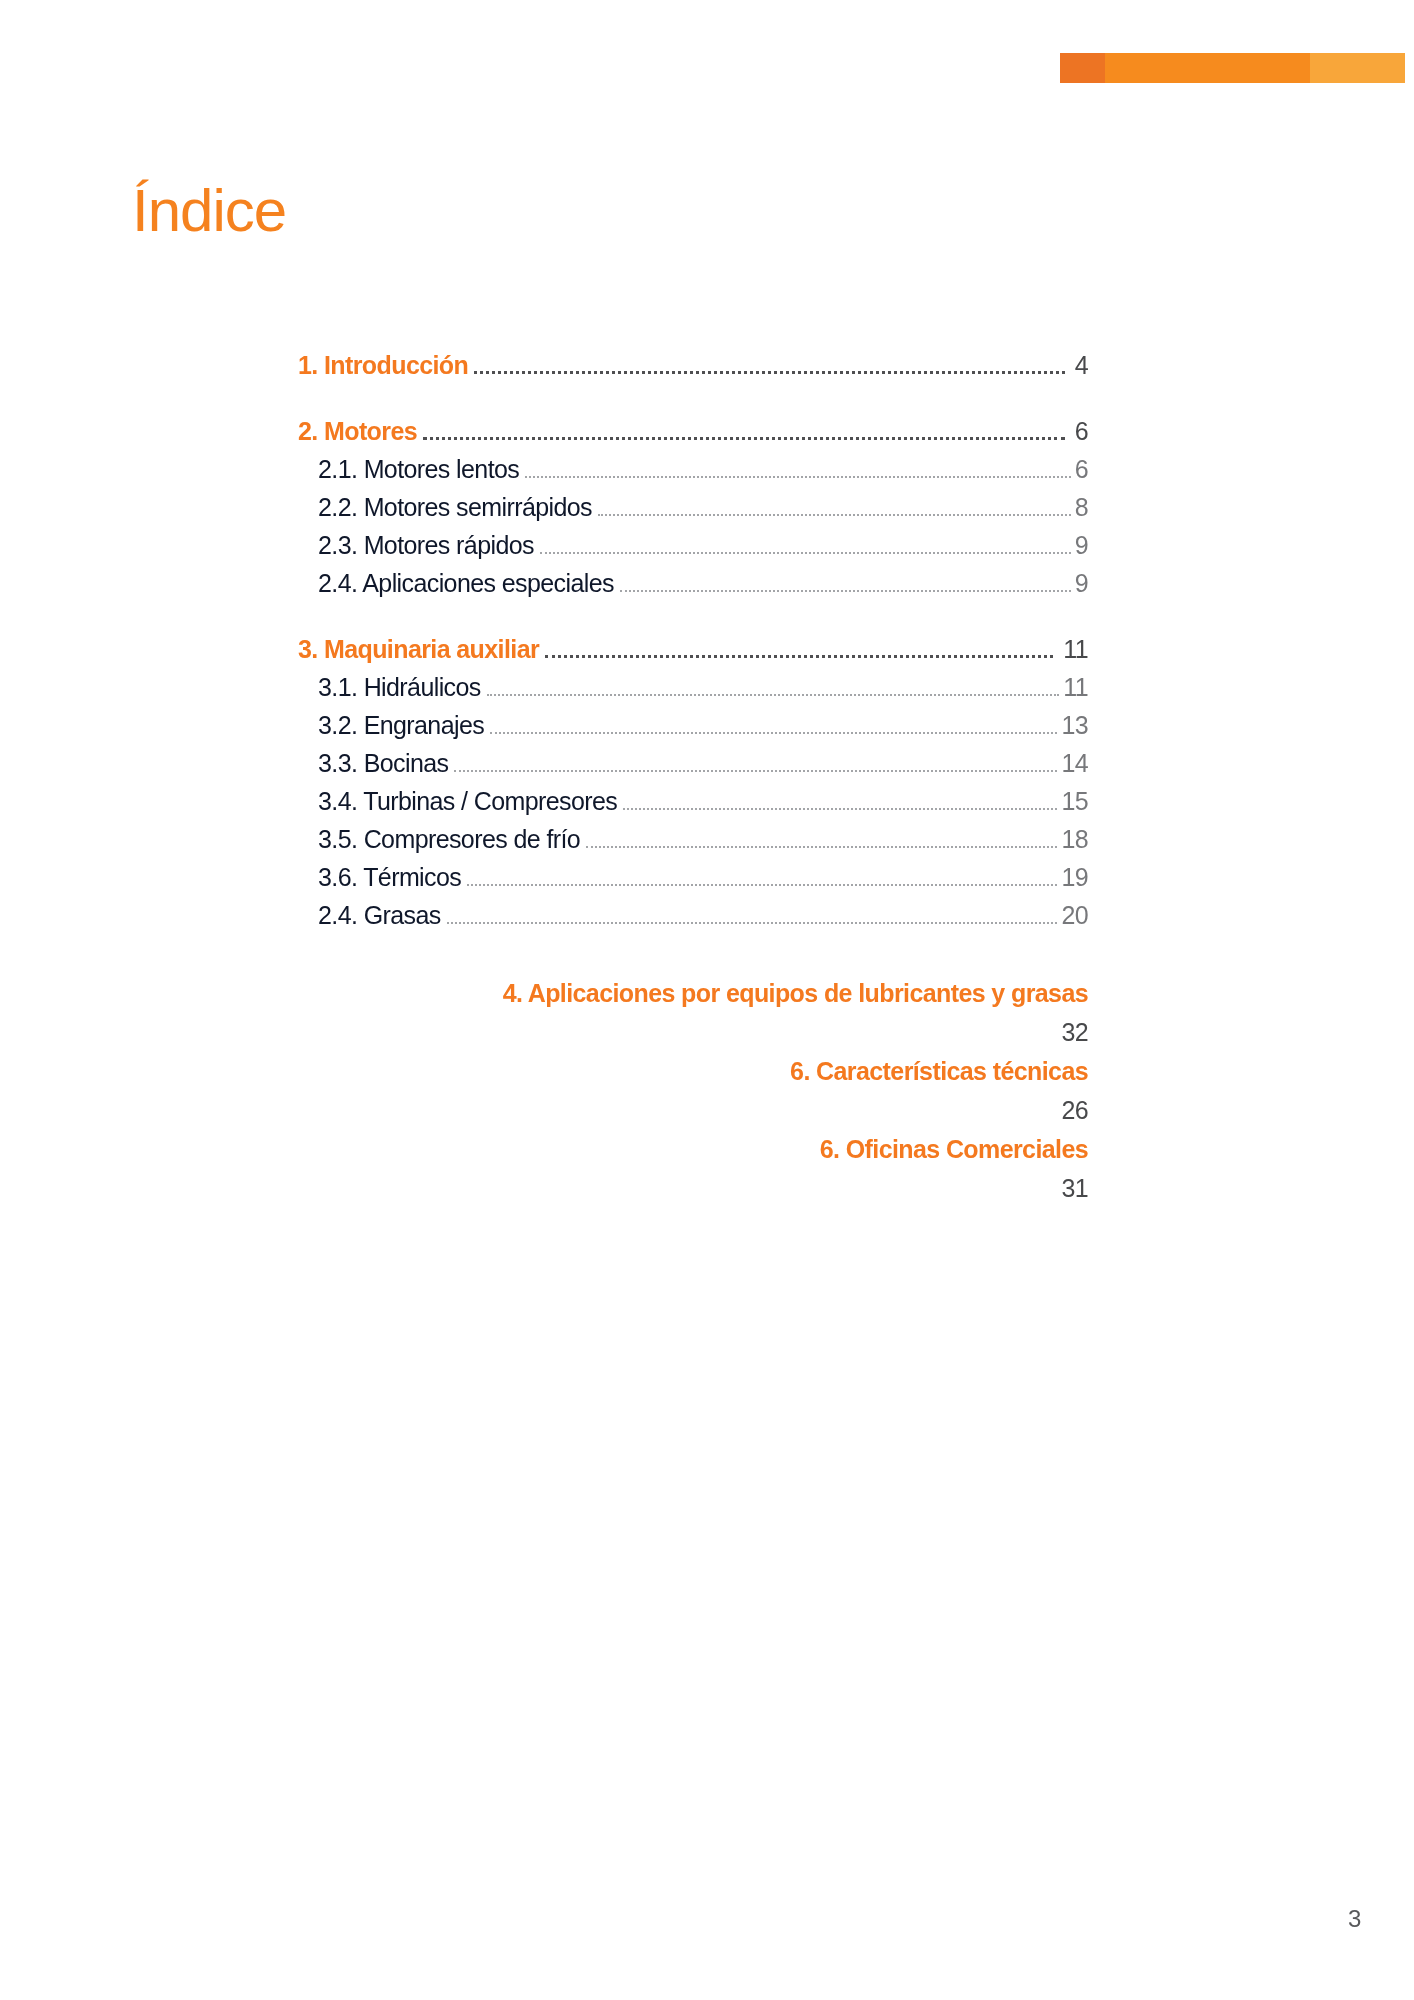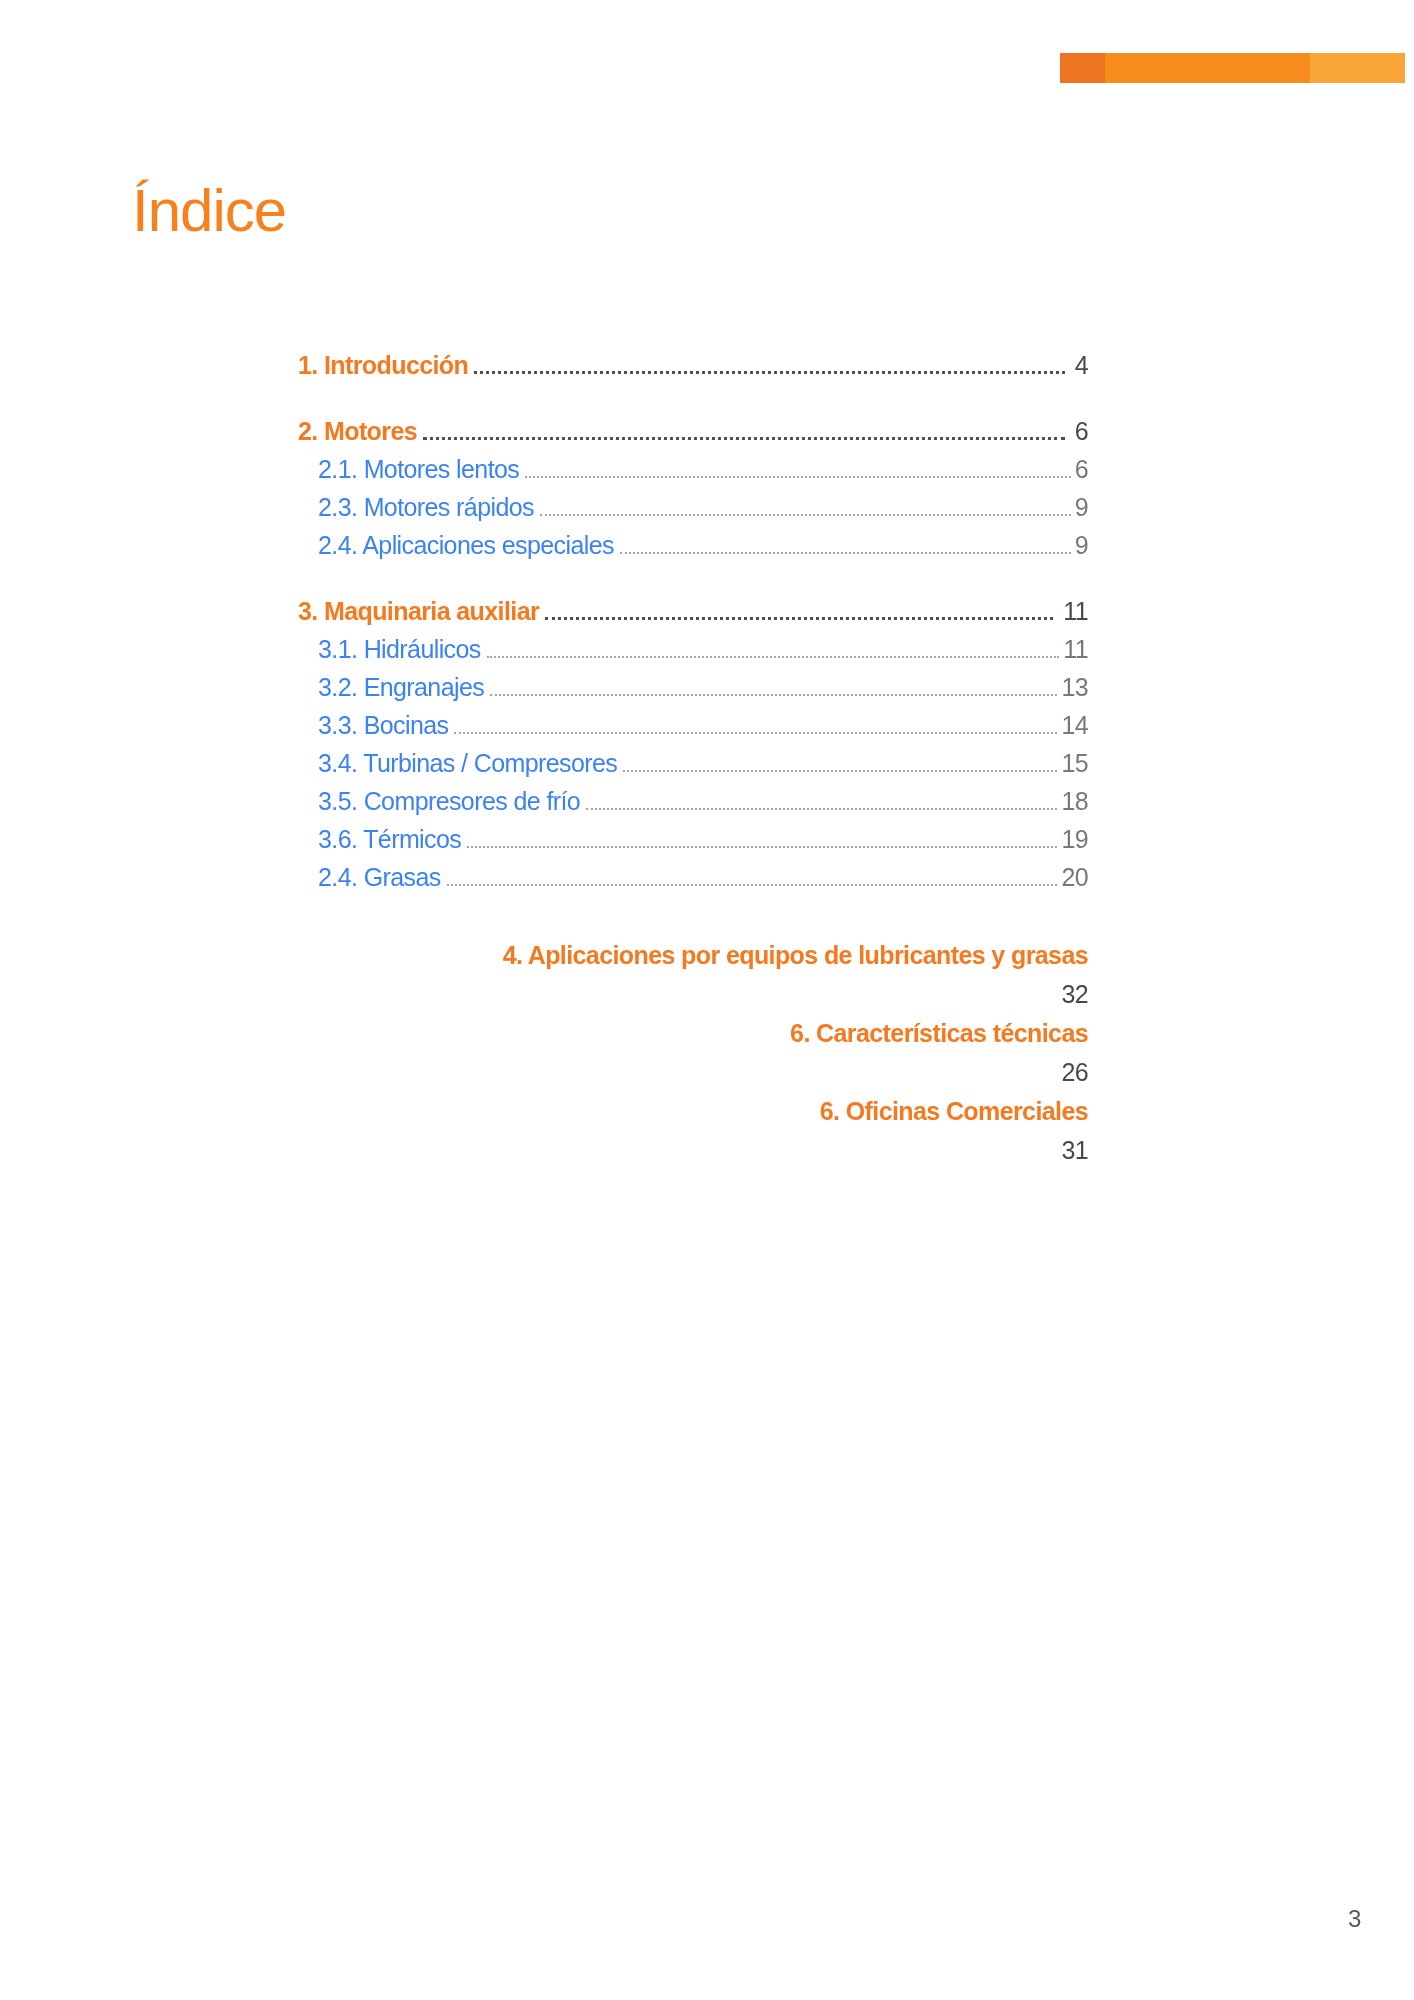--- a/index.html
+++ b/index.html
@@ -38,21 +38,21 @@
     height:30px; line-height:30px;
     font-size:25px; letter-spacing:-0.6px;
     white-space:nowrap;
   }
   .row.l1 { margin-top:36px;text-align:center; }
   .row.l2 { margin-top:8px; padding-left:20px; }
   .row:first-child { margin-top:0; }
   .toc .row:nth-last-child(-n+3) { margin-top:48px;flex-direction:column; }
 
   .row.l1 .label { color:#f4791f; font-weight:bold; }
-  .row.l2 .label { color:#3b82f6; font-weight:normal; }
+  .row.l2 .label { color:#0f172a; font-weight:normal; }
 
   .row .dots {
     flex:1 1 auto;
     margin:0 2px 6px 6px;
     border-bottom:3px dotted #4f4f51;
   }
   .row.l2 .dots {
     border-bottom:2px dotted #a3a5a8;
     margin-bottom:6px;
   }
@@ -88,20 +88,25 @@
       </div>
       <div class="row l1">
         <span class="label">2. Motores</span>
         <div class="dots"></div>
         <span class="num">6</span>
       </div>
       <div class="row l2">
         <span class="label">2.1. Motores lentos</span>
         <div class="dots"></div>
         <span class="num">6</span>
+      </div>
+      <div class="row l2">
+        <span class="label">2.2. Motores semirrápidos</span>
+        <div class="dots"></div>
+        <span class="num">8</span>
       </div>
       <div class="row l2">
         <span class="label">2.3. Motores rápidos</span>
         <div class="dots"></div>
         <span class="num">9</span>
       </div>
       <div class="row l2">
         <span class="label">2.4. Aplicaciones especiales</span>
         <div class="dots"></div>
         <span class="num">9</span>

